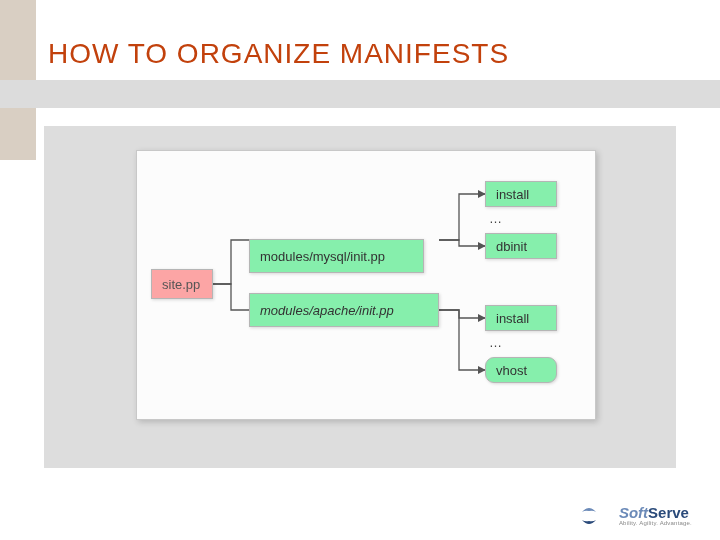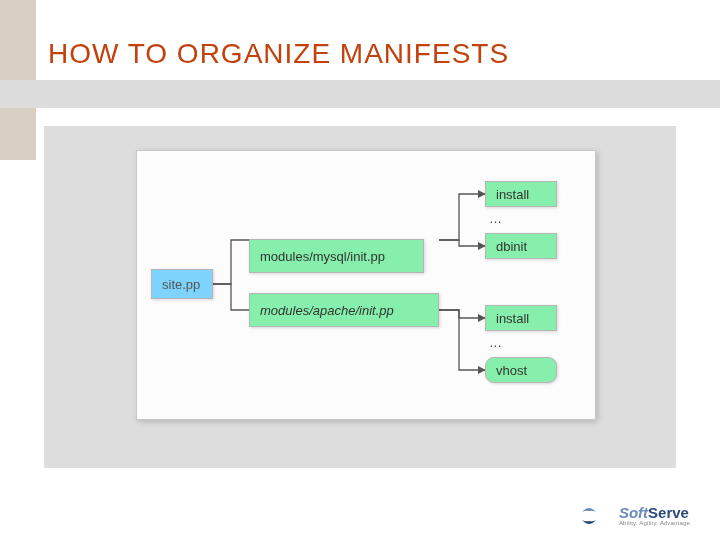--- a/index.html
+++ b/index.html
@@ -63,21 +63,21 @@
     display: flex;
     align-items: center;
     padding: 0 10px;
     box-shadow: 1px 1px 3px rgba(0,0,0,0.15);
   }
   .node.root {
     left: 14px;
     top: 118px;
     width: 62px;
     height: 30px;
-    background: #7dd3fc;
+    background: #fca5a5;
     color: #555;
   }
   .node.mysql {
     left: 112px;
     top: 88px;
     width: 175px;
     height: 34px;
   }
   .node.apache {
     left: 112px;

